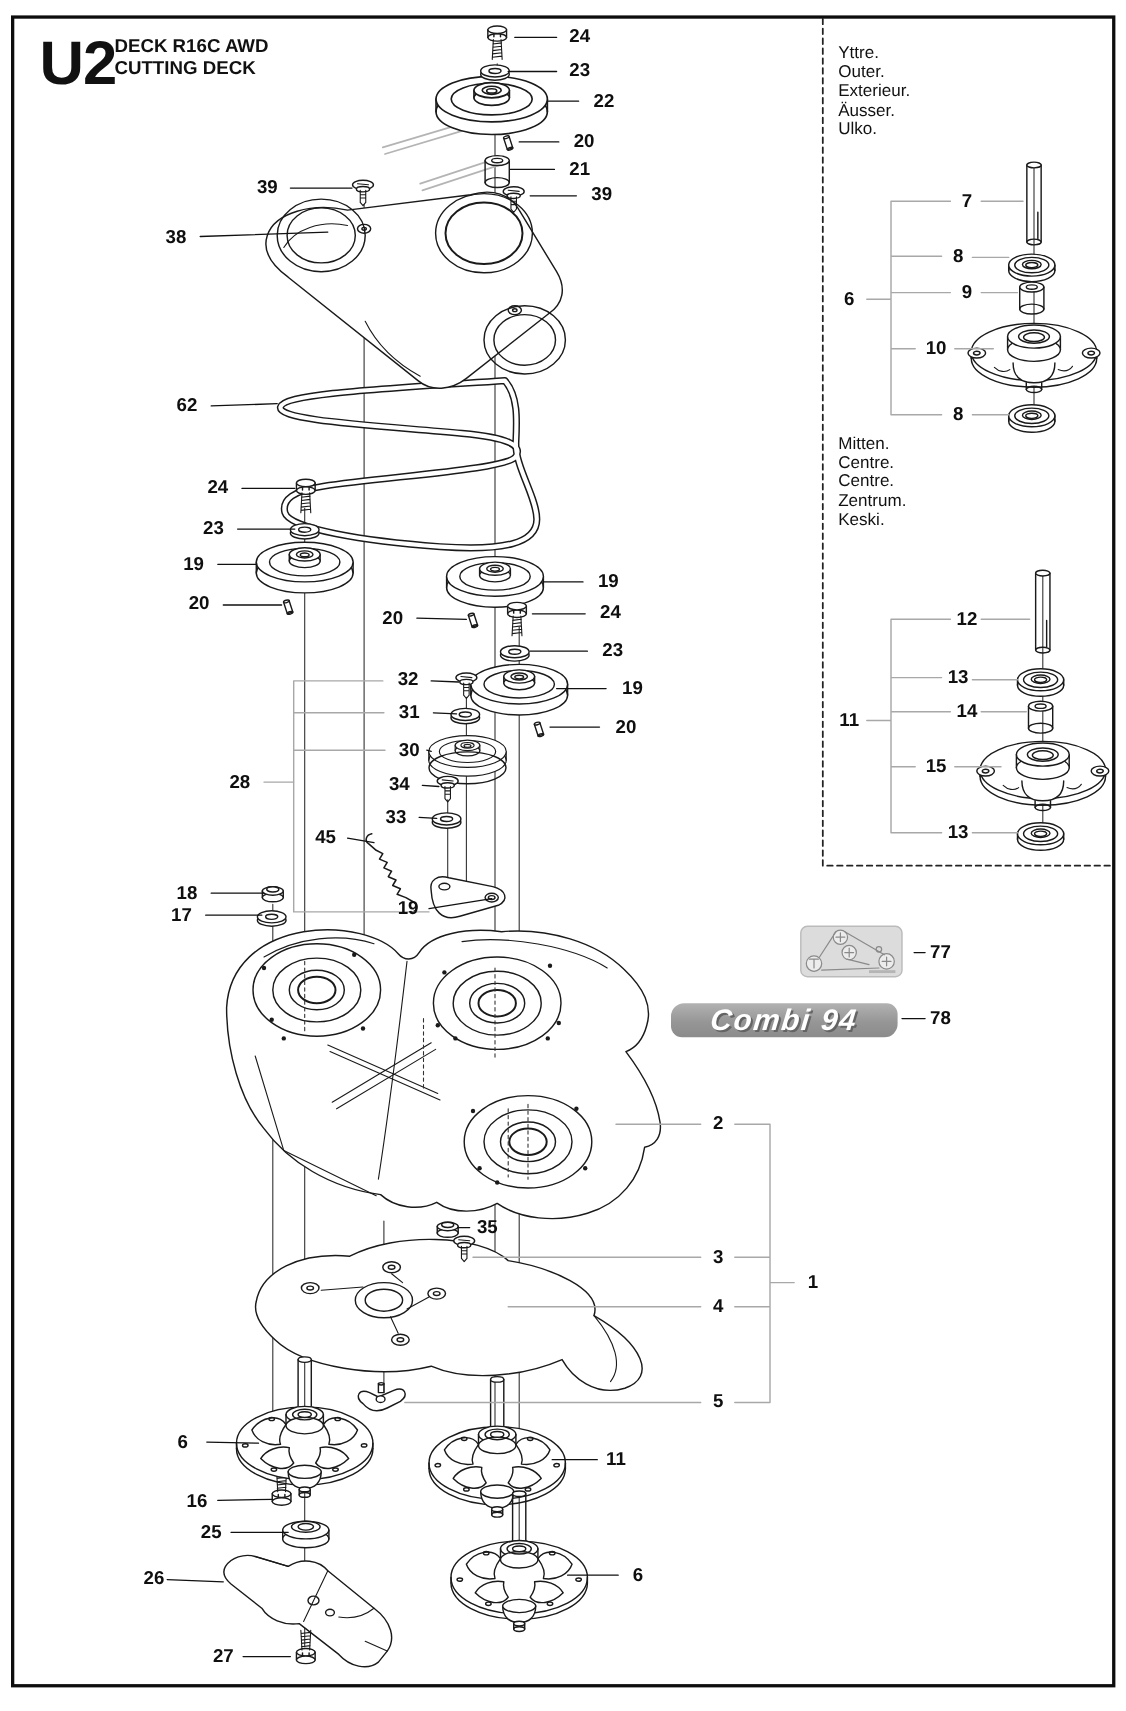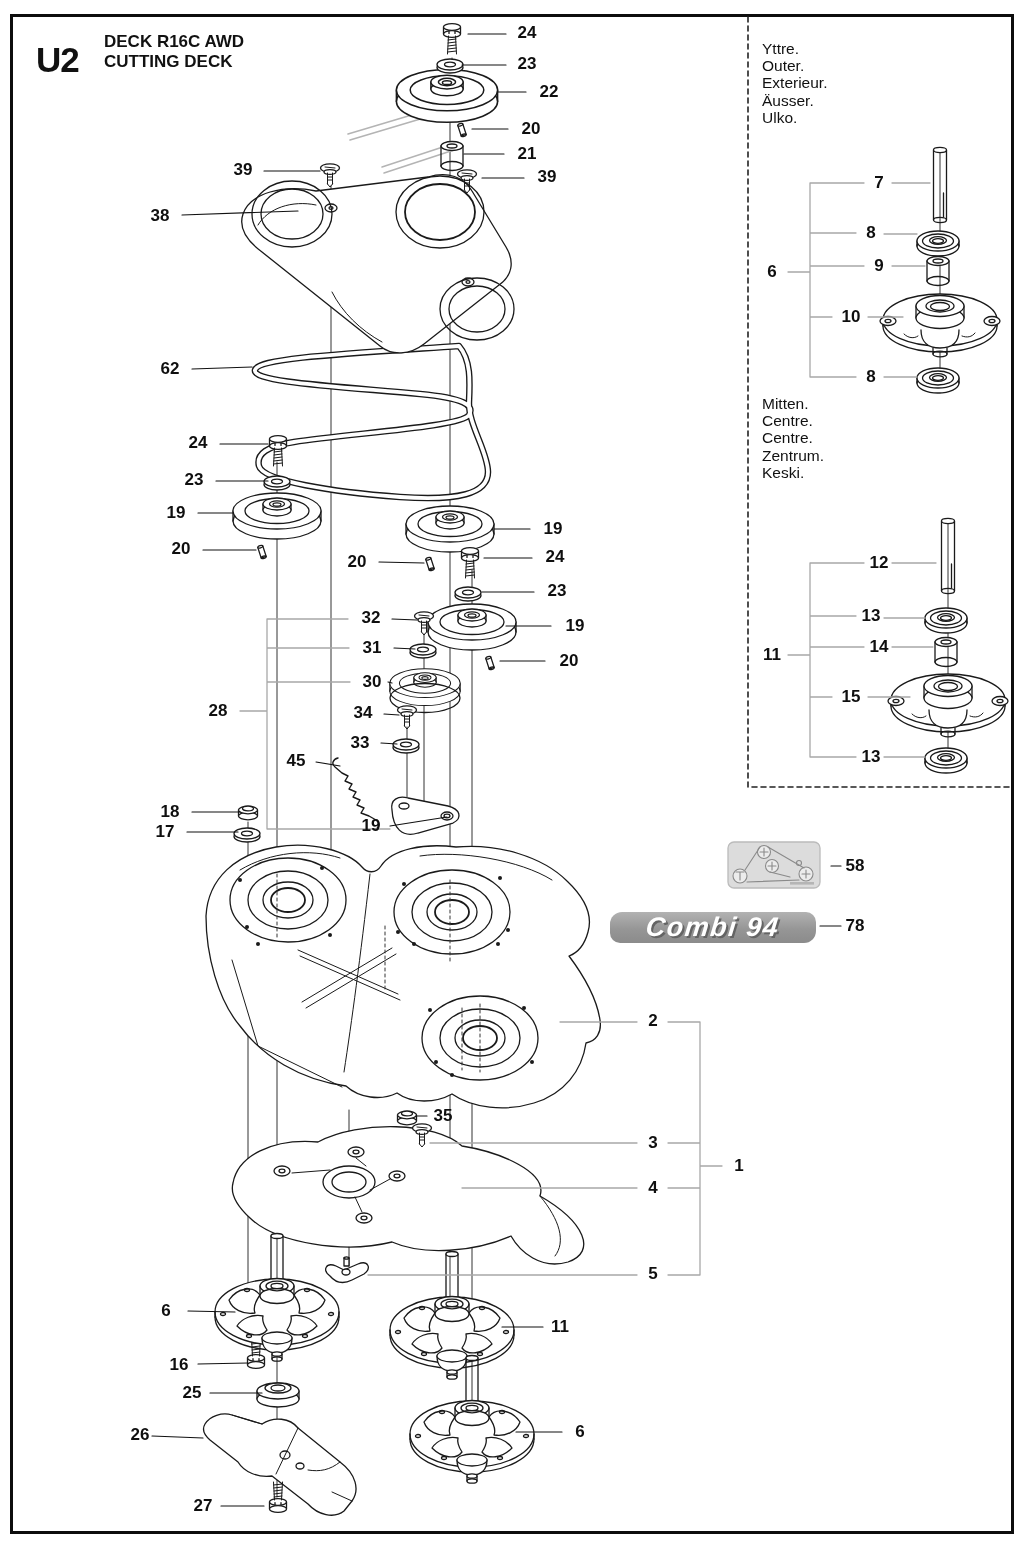--- a/index.html
+++ b/index.html
@@ -1,20 +1,20 @@
 <!DOCTYPE html>
 <html><head>
 <meta charset="utf-8">
 <style>
   html,body{margin:0;padding:0;background:#fff;}
   #page{position:relative;width:1024px;height:1555px;background:#fff;overflow:hidden;
         font-family:"Liberation Sans",sans-serif;color:#111;}
   #frame{position:absolute;left:10px;top:14px;width:998px;height:1514px;border:3px solid #0d0d0d;}
   #diagram-svg{position:absolute;left:0;top:0;}
-  .title-code{position:absolute;left:36px;top:40px;font-size:35px;font-weight:800;letter-spacing:-1px;}
+  .title-code{position:absolute;left:36px;top:24px;font-size:56px;font-weight:800;letter-spacing:-1px;}
   .title-lines{position:absolute;left:104px;top:32px;font-size:17px;font-weight:700;line-height:20px;}
   .lang{position:absolute;font-size:15.5px;font-weight:400;line-height:17.2px;}
   .lang div{white-space:nowrap;}
   #lang-outer{left:762px;top:24px;margin-top:16px;}
   #lang-centre{left:762px;top:395px;}
   .co{position:absolute;transform:translate(-50%,-50%);font-size:17px;font-weight:700;
       color:#0f0f0f;white-space:nowrap;}
   .combi{position:absolute;left:610px;top:912px;width:206px;height:31px;
          background:linear-gradient(180deg,#b2b2b2 0%,#969696 55%,#8b8b8b 100%);
          border-radius:12px 10px 12px 10px;display:flex;align-items:center;justify-content:center;}
@@ -391,21 +391,21 @@
   <div class="co" style="left:575px;top:626px">19</div>
   <div class="co" style="left:569px;top:661px">20</div>
   <div class="co" style="left:372px;top:682px">30</div>
   <div class="co" style="left:363px;top:713px">34</div>
   <div class="co" style="left:360px;top:743px">33</div>
   <div class="co" style="left:296px;top:761px">45</div>
   <div class="co" style="left:218px;top:711px">28</div>
   <div class="co" style="left:371px;top:826px">19</div>
   <div class="co" style="left:170px;top:812px">18</div>
   <div class="co" style="left:165px;top:832px">17</div>
-  <div class="co" style="left:855px;top:866px">58</div>
+  <div class="co" style="left:855px;top:866px">77</div>
   <div class="co" style="left:855px;top:926px">78</div>
   <div class="co" style="left:653px;top:1021px">2</div>
   <div class="co" style="left:653px;top:1143px">3</div>
   <div class="co" style="left:739px;top:1166px">1</div>
   <div class="co" style="left:653px;top:1188px">4</div>
   <div class="co" style="left:653px;top:1274px">5</div>
   <div class="co" style="left:443px;top:1116px">35</div>
   <div class="co" style="left:166px;top:1311px">6</div>
   <div class="co" style="left:560px;top:1327px">11</div>
   <div class="co" style="left:179px;top:1365px">16</div>

